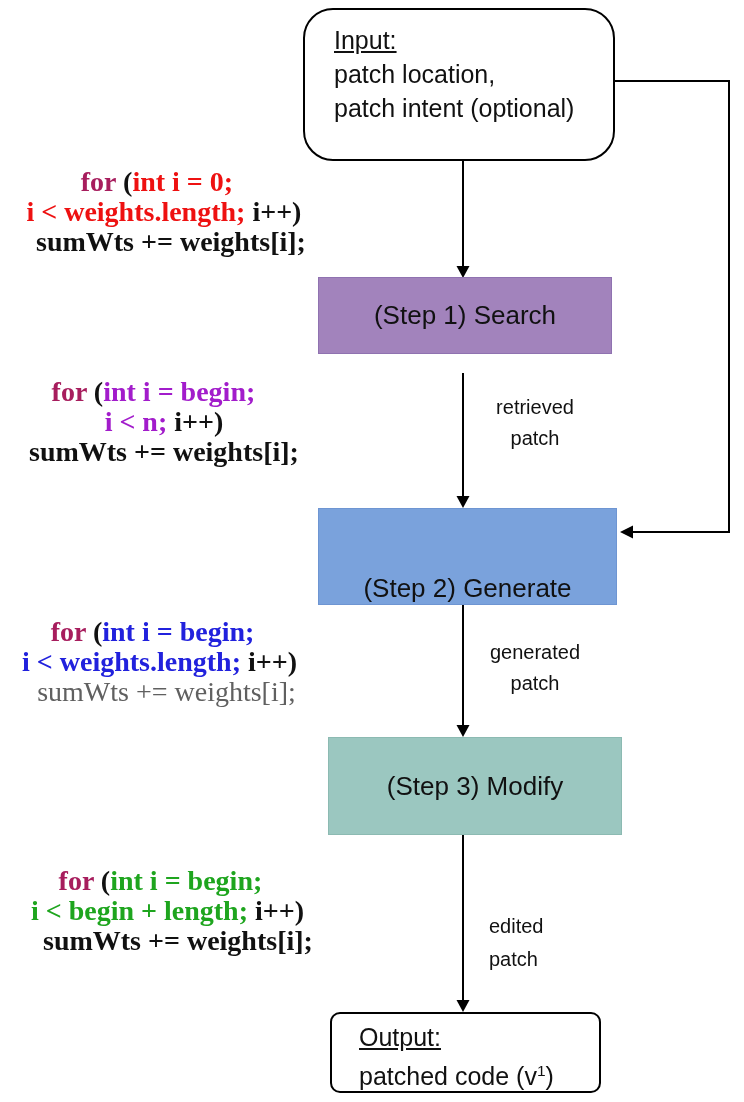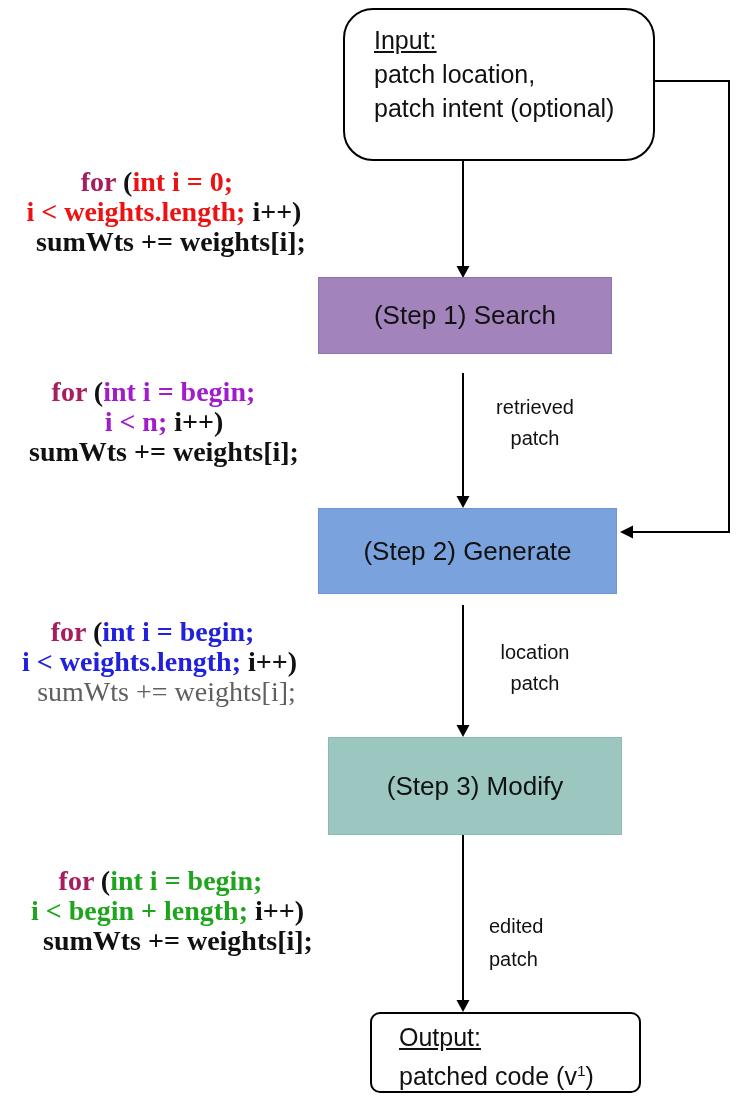--- a/index.html
+++ b/index.html
@@ -4,34 +4,33 @@
 <style>
   html,body{margin:0;padding:0;background:#ffffff;}
   .canvas{
     position:relative;width:744px;height:1102px;background:#ffffff;
     font-family:"Liberation Sans",sans-serif;color:#111;overflow:hidden;
   }
   svg.connectors{position:absolute;left:0;top:0;width:744px;height:1102px;}
   .terminal-box{
     position:absolute;background:#fff;border:2.5px solid #000;
     box-sizing:border-box;
-    margin-left:40px;
   }
   .input-box{left:303px;top:8px;width:312px;height:153px;border-radius:30px;
     padding:13px 10px 0 29px;font-size:25px;line-height:34px;}
   .output-box{left:330px;top:1012px;width:271px;height:81px;border-radius:10px;
     padding:6px 10px 0 27px;font-size:25px;line-height:34px;}
   .box-title{text-decoration:underline;}
   sup{font-size:0.62em;}
   .step-box{
     position:absolute;display:flex;align-items:center;justify-content:center;
     font-size:26px;box-sizing:border-box;
   }
   .step1{left:318px;top:277px;width:294px;height:77px;border:1px solid #8f72b0;}
-  .step2{left:318px;top:508px;width:299px;height:86px;border:1px solid #6e95d2;}
+  .step2{left:318px;top:508px;width:299px;height:97px;border:1px solid #6e95d2;align-items:flex-end;}
   .step3{left:328px;top:737px;width:294px;height:98px;border:1px solid #8cbab2;}
   .arrow-label{
     position:absolute;font-size:20px;line-height:31px;color:#111;
   }
   .arrow-label.centered{width:110px;text-align:center;}
   .code-snippet{
     position:absolute;left:8px;
     font-family:Liberation Serif, serif;font-weight:bold;
     font-size:28px;line-height:30px;white-space:pre;text-align:center;
   }
@@ -78,21 +77,21 @@
   </div>
   <div class="step-box step3" style="background-color: rgb(155, 199, 192);">
     <span>(Step 3) Modify</span>
   </div>
 
   <div class="arrow-label centered" style="left:480px;top:392px;">
     <div>retrieved</div>
     <div>patch</div>
   </div>
   <div class="arrow-label centered" style="left:480px;top:637px;">
-    <div>location</div>
+    <div>generated</div>
     <div>patch</div>
   </div>
   <div class="arrow-label" style="left:489px;top:896px;line-height:33px;margin-top:14px;">
     <div>edited</div>
     <div>patch</div>
   </div>
 
   <div class="code-snippet snip1"><div><span style="color: rgb(167, 29, 93);">for </span><span style="color: rgb(17, 17, 17);">(</span><span style="color: rgb(238, 17, 17);">int i = 0;</span></div><div><span style="color: rgb(17, 17, 17);">  </span><span style="color: rgb(238, 17, 17);">i &lt; weights.length;</span><span style="color: rgb(17, 17, 17);"> i++)</span></div><div><span style="color: rgb(17, 17, 17);">    sumWts += weights[i];</span></div></div>
   <div class="code-snippet snip2"><div><span style="color: rgb(167, 29, 93);">for </span><span style="color: rgb(17, 17, 17);">(</span><span style="color: rgb(162, 28, 203);">int i = begin;</span></div><div><span style="color: rgb(17, 17, 17);">   </span><span style="color: rgb(162, 28, 203);">i &lt; n;</span><span style="color: rgb(17, 17, 17);"> i++)</span></div><div><span style="color: rgb(17, 17, 17);">   sumWts += weights[i];</span></div></div>
   <div class="code-snippet snip3"><div><span style="color: rgb(167, 29, 93);">for </span><span style="color: rgb(17, 17, 17);">(</span><span style="color: rgb(33, 33, 221);">int i = begin;</span></div><div><span style="color: rgb(17, 17, 17);">  </span><span style="color: rgb(33, 33, 221);">i &lt; weights.length;</span><span style="color: rgb(17, 17, 17);"> i++)</span></div><div><span class="dim-seg" style="color: rgb(96, 96, 96);">    sumWts += weights[i];</span></div></div>

